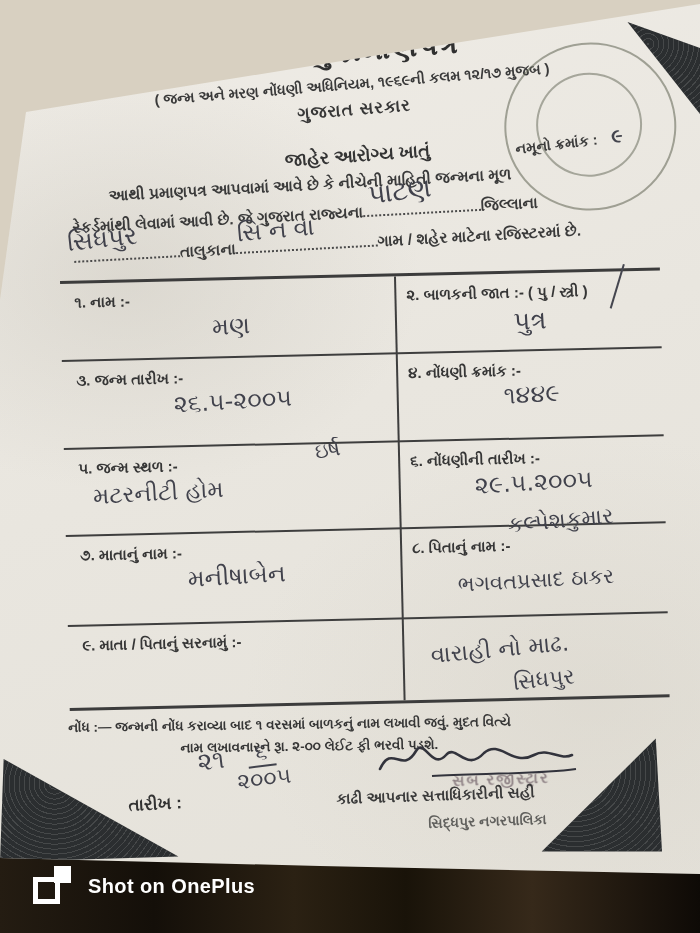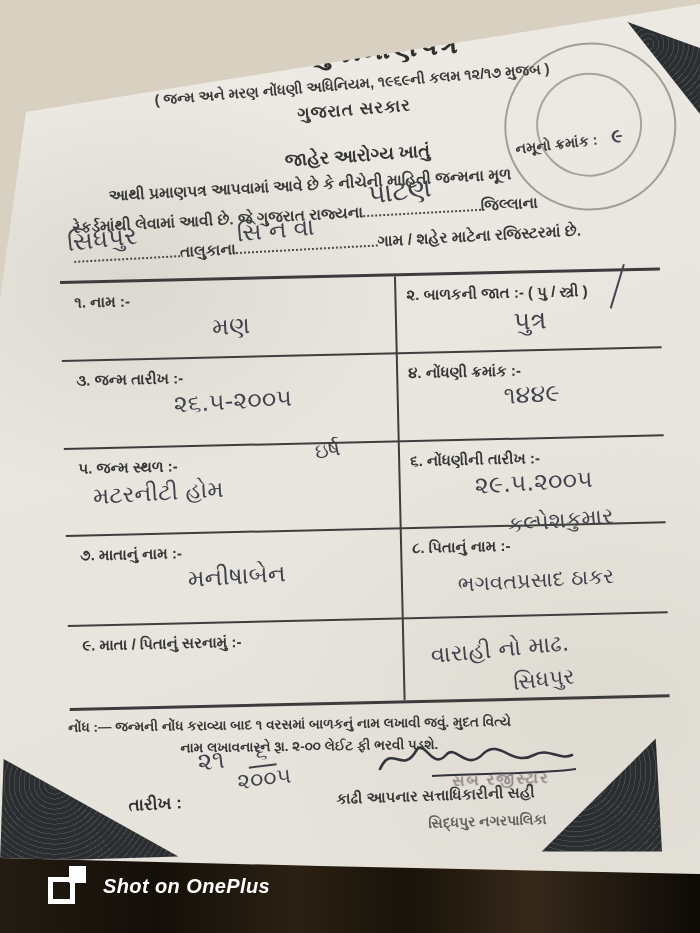--- a/index.html
+++ b/index.html
@@ -108,21 +108,21 @@
       repeating-radial-gradient(circle at 40% 40%, rgba(240,240,235,.3) 0 1px, rgba(0,0,0,0) 1px 4px),
       #82878311; background-color:#848985; opacity:.85; }
   .tri-tr { left:626px; top:14px; width:74px; height:100px;
     clip-path:polygon(2% 8%, 100% 34%, 100% 100%); }
   .tri-bl { left:0; top:750px; width:182px; height:112px;
     clip-path:polygon(2% 8%, 98% 95%, 0% 100%); }
   .tri-br { left:538px; top:735px; width:124px; height:120px;
     clip-path:polygon(95% 3%, 100% 97%, 3% 97%); }
 
   
-  .watermark { position:absolute; left:48px; top:866px; display:flex; align-items:center; gap:15px;font-style:italic; }
+  .watermark { position:absolute; left:33px; top:866px; display:flex; align-items:center; gap:15px; }
   .op-logo { position:relative; width:40px; height:40px; }
   .op-outline { position:absolute; left:0; bottom:2px; width:27px; height:27px; border:5px solid #fff; }
   .op-fill { position:absolute; right:2px; top:0; width:17px; height:17px; background:#fff; }
   .wm-text { color:#fff; font-size:20px; font-weight:bold; letter-spacing:.4px; }
 </style>
 </head>
 <body>
 
 <div class="scene">
   <div class="photo-bg-bottom"></div>

